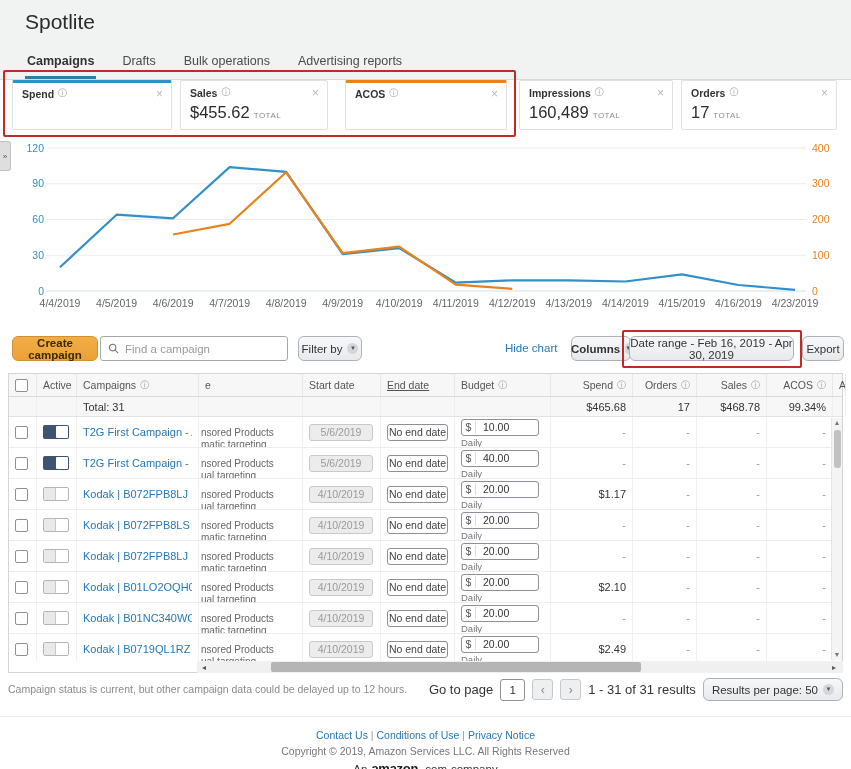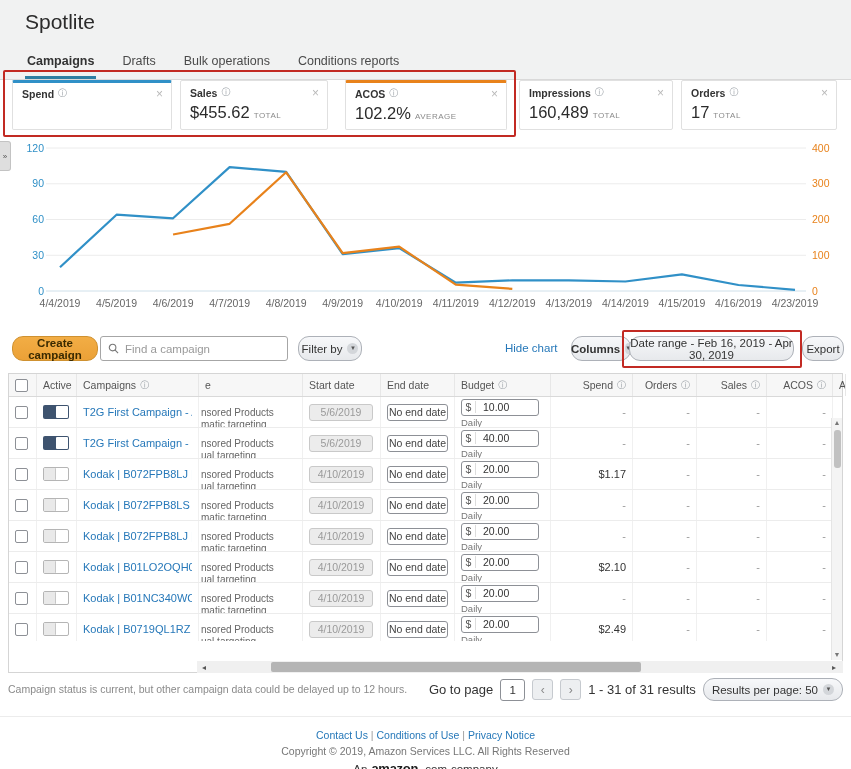--- a/index.html
+++ b/index.html
@@ -22,21 +22,21 @@
   .card-close { margin-left:auto; color:#b9b9b9; font-size:12px; line-height:10px; cursor:pointer; }
   .card-val { margin-top:4px; font-size:16.5px; color:#2b2b2b; }
   .card-unit { font-size:8px; color:#8a8a8a; letter-spacing:.5px; margin-left:4px; }
 
   
   .expand-tab { position:absolute; left:0; top:141px; width:11px; height:30px; background:#dedede; border:1px solid #c3c3c3; border-left:none; border-radius:0 3px 3px 0; font-size:8px; color:#555; display:flex; align-items:center; justify-content:center; cursor:pointer; }
   #chart { position:absolute; left:0; top:136px; }
 
   
   .toolbar { position:absolute; left:0; top:336px; width:851px; height:27px; }
-  .btn { position:absolute; height:25px; border:1px solid #adb1b8; border-radius:11px; background:linear-gradient(#f7f8fa,#e7e9ec); font-size:11.5px; color:#333; display:flex; align-items:center; justify-content:center; cursor:pointer; font-family:inherit; }
+  .btn { position:absolute; height:25px; border:1px solid #adb1b8; border-radius:6px; background:linear-gradient(#f7f8fa,#e7e9ec); font-size:11.5px; color:#333; display:flex; align-items:center; justify-content:center; cursor:pointer; font-family:inherit; }
   .btn-create { left:12px; width:86px; background:linear-gradient(#f2ad45,#eba137); border-color:#cf9130; font-weight:bold; color:#3a2a00; }
   .search-box { position:absolute; left:100px; width:188px; height:25px; border:1px solid #a6a6a6; border-radius:3px; background:#fff; display:flex; align-items:center; padding-left:7px; }
   .search-box input { border:none; outline:none; font-size:11.5px; margin-left:6px; width:150px; color:#333; font-family:inherit; background:transparent; }
   .search-box input::placeholder { color:#9a9a9a; }
   .btn-filter { left:298px; width:64px; }
   .link-blue { position:absolute; left:505px; top:6px; font-size:11.5px; color:#2678b9; cursor:pointer; }
   .btn-columns { left:571px; width:60px;font-weight:bold; }
   .btn-daterange { left:629px; width:165px; }
   .btn-export { left:802px; width:42px; }
   .chev { display:inline-block; margin-left:5px; width:11px; height:11px; border-radius:50%; background:#d3d6da; color:#555; font-size:6px; line-height:11px; text-align:center; }
@@ -107,21 +107,21 @@
 <body>
 
 <div class="page">
 
   <div class="topbar">
     <div class="app-title">Spotlite</div>
     <div class="tabs">
         <div class="tab active">Campaigns</div>
         <div class="tab">Drafts</div>
         <div class="tab">Bulk operations</div>
-        <div class="tab">Conditions reports</div>
+        <div class="tab">Advertising reports</div>
       </div>
   </div>
 
   <div id="cards">
       <div class="card accent" style="left: 12px; width: 160px; border-top-color: rgb(48, 144, 199);">
         <div class="card-head">
           <span class="card-label">Spend</span>
           <span class="info-ic">ⓘ</span>
           <span class="card-close">×</span>
         </div>
@@ -133,21 +133,20 @@
           <span class="card-close">×</span>
         </div>
         <div class="card-val">$455.62<span class="card-unit">TOTAL</span></div>
       </div>
       <div class="card accent" style="left: 345px; width: 162px; border-top-color: rgb(232, 130, 27);">
         <div class="card-head">
           <span class="card-label">ACOS</span>
           <span class="info-ic">ⓘ</span>
           <span class="card-close">×</span>
         </div>
-        <div class="card-val">102.2%<span class="card-unit">AVERAGE</span></div>
       </div>
       <div class="card" style="left: 519px; width: 154px;">
         <div class="card-head">
           <span class="card-label">Impressions</span>
           <span class="info-ic">ⓘ</span>
           <span class="card-close">×</span>
         </div>
         <div class="card-val">160,489<span class="card-unit">TOTAL</span></div>
       </div>
       <div class="card" style="left: 681px; width: 156px;">
@@ -229,21 +228,21 @@
         <div class="th" style="width: 122px; flex: 0 0 auto;">
           <span>Campaigns</span>
           <span class="info-ic">ⓘ</span>
         </div>
         <div class="th" style="width: 104px; flex: 0 0 auto;">
           <span>e</span>
         </div>
         <div class="th" style="width: 78px; flex: 0 0 auto;">
           <span>Start date</span>
         </div>
-        <div class="th" style="width: 74px; flex: 0 0 auto;">
+        <div class="th" style="width: 74px; flex: 0 0 auto; text-decoration: underline;">
           <span>End date</span>
         </div>
         <div class="th" style="width: 96px; flex: 0 0 auto;">
           <span>Budget</span>
           <span class="info-ic">ⓘ</span>
         </div>
         <div class="th right" style="width: 82px; flex: 0 0 auto;">
           <span>Spend</span>
           <span class="info-ic">ⓘ</span>
         </div>
@@ -255,20 +254,34 @@
           <span>Sales</span>
           <span class="info-ic">ⓘ</span>
         </div>
         <div class="th right" style="width: 66px; flex: 0 0 auto;">
           <span>ACOS</span>
           <span class="info-ic">ⓘ</span>
         </div>
         <div class="th" style="width: 11px; flex: 1 1 0%;">
           <span>Ac</span>
         </div>
+      </div>
+    <div class="trow-totals" id="totals">
+        <div class="tcell" style="width: 28px; flex: 0 0 auto;"></div>
+        <div class="tcell" style="width: 40px; flex: 0 0 auto;"></div>
+        <div class="tcell" style="width: 122px; flex: 0 0 auto;">Total: 31</div>
+        <div class="tcell" style="width: 104px; flex: 0 0 auto;"></div>
+        <div class="tcell" style="width: 78px; flex: 0 0 auto;"></div>
+        <div class="tcell" style="width: 74px; flex: 0 0 auto;"></div>
+        <div class="tcell" style="width: 96px; flex: 0 0 auto;"></div>
+        <div class="tcell right" style="width: 82px; flex: 0 0 auto;">$465.68</div>
+        <div class="tcell right" style="width: 64px; flex: 0 0 auto;">17</div>
+        <div class="tcell right" style="width: 70px; flex: 0 0 auto;">$468.78</div>
+        <div class="tcell right" style="width: 66px; flex: 0 0 auto;">99.34%</div>
+        <div class="tcell" style="width: 11px; flex: 1 1 0%;"></div>
       </div>
     <div class="rows" id="rows">
         <div class="trow">
           <div class="tcell" style="width: 28px; flex: 0 0 auto;">
             <span class="checkbox"></span>
           </div>
           <div class="tcell" style="width: 40px; flex: 0 0 auto;">
             <div class="toggle on">
               <span class="knob"></span>
             </div>

